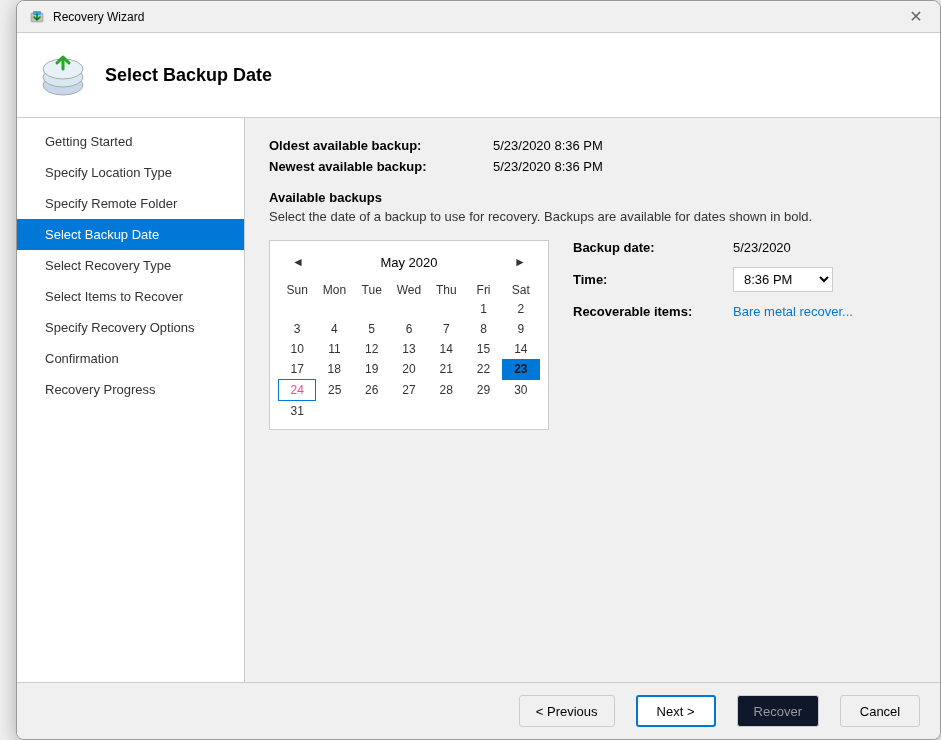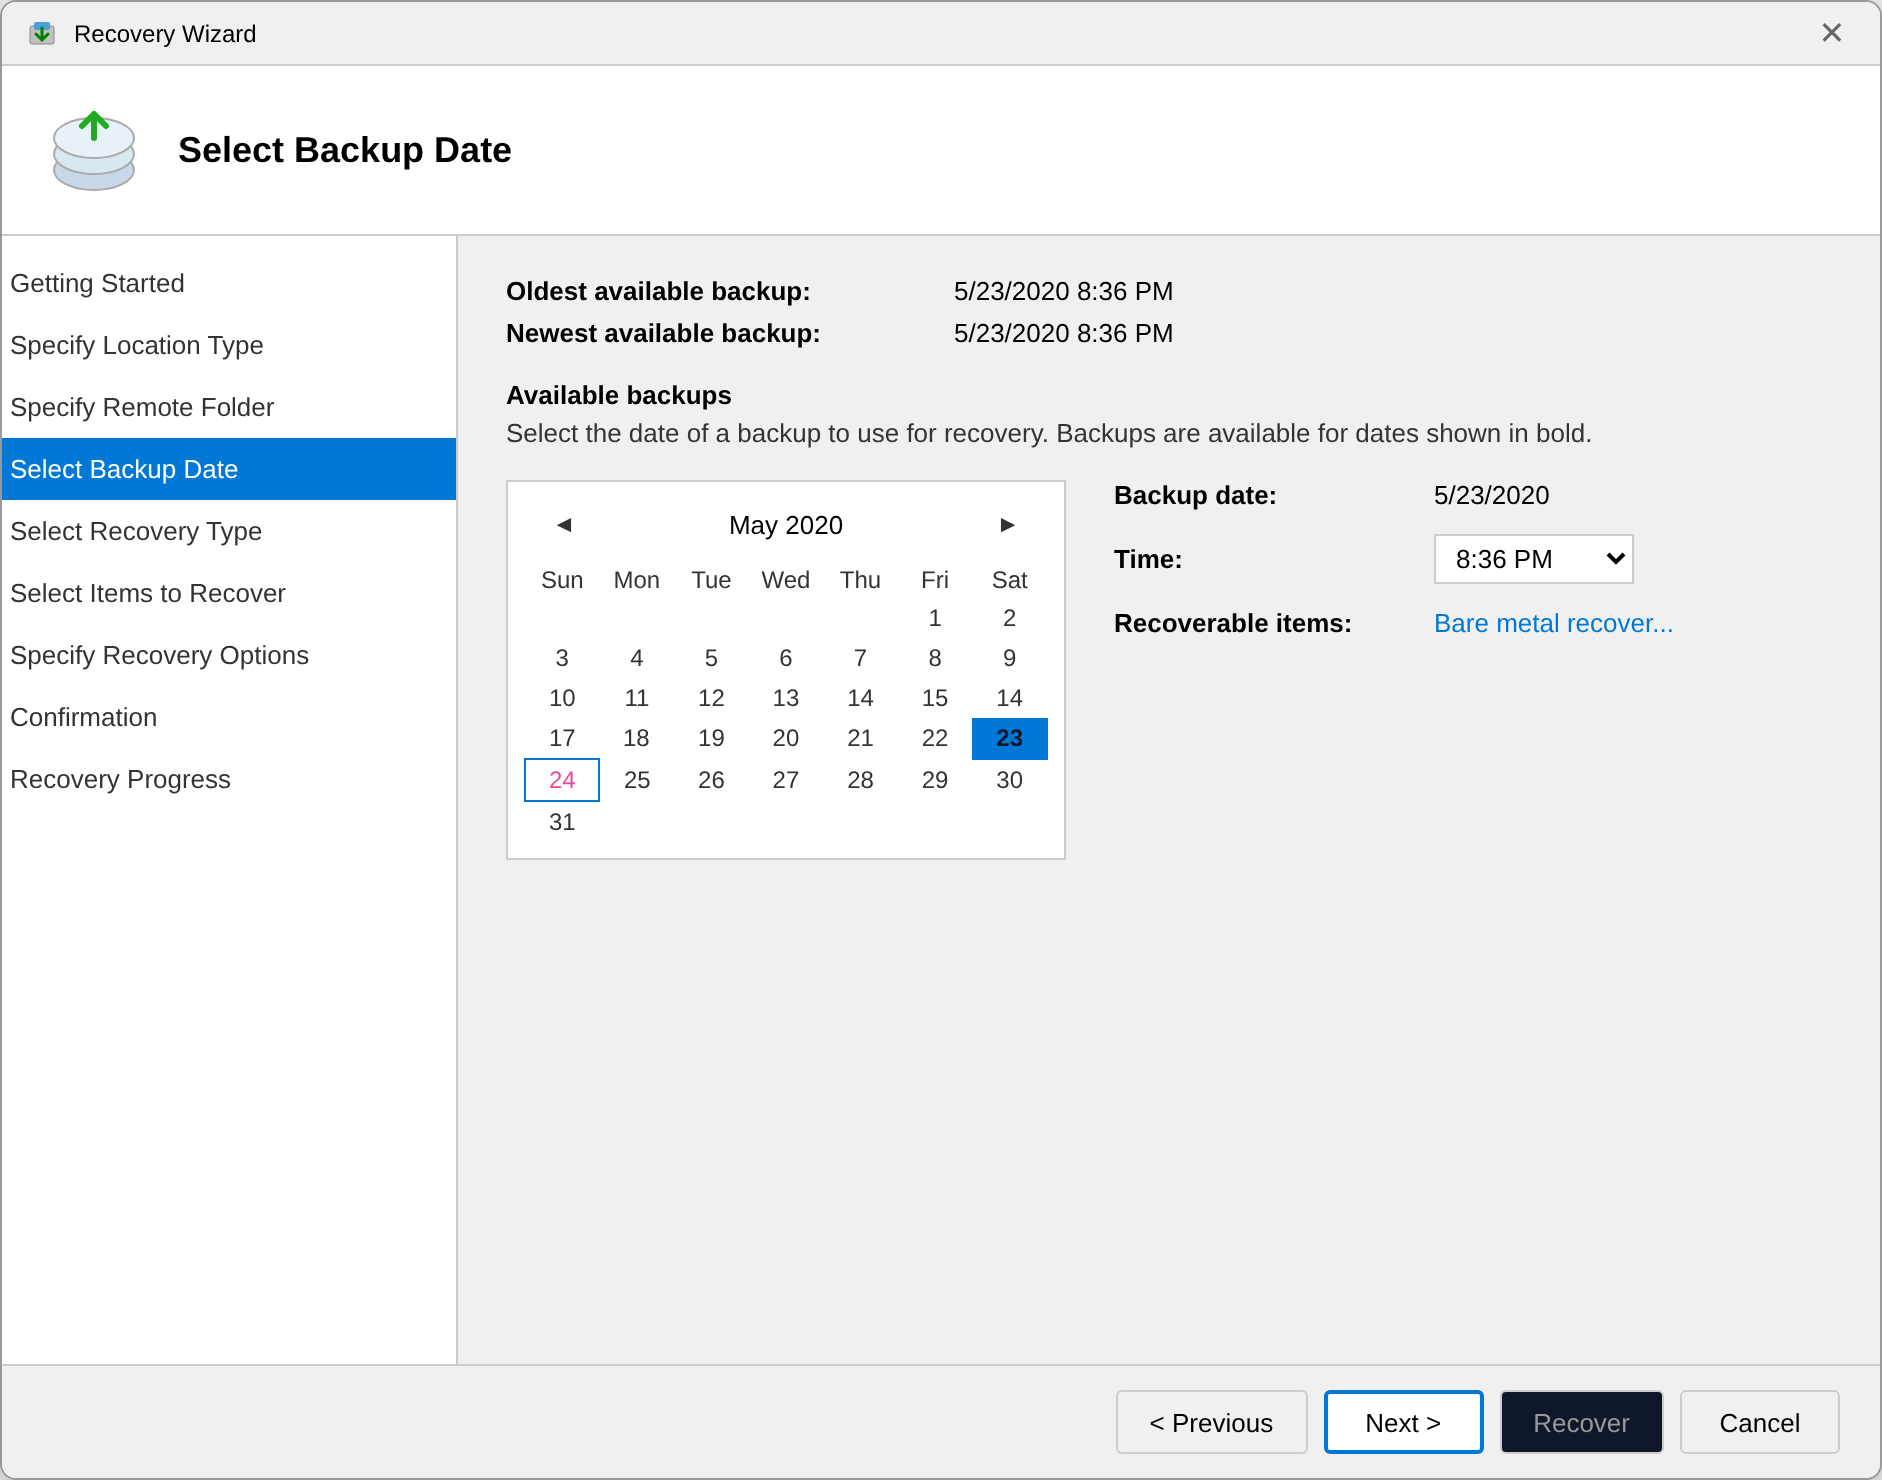--- a/index.html
+++ b/index.html
@@ -15,20 +15,21 @@
     .window {
       width: 941px;
       height: 740px;
       background: #f0f0f0;
       border: 1px solid #999;
       border-radius: 8px;
       box-shadow: 0 4px 20px rgba(0,0,0,0.3);
       display: flex;
       flex-direction: column;
       overflow: hidden;
+      margin-left: 16px;
     }
     .title-bar {
       background: #f0f0f0;
       height: 32px;
       display: flex;
       align-items: center;
       padding: 0 12px;
       border-bottom: 1px solid #ccc;
       flex-shrink: 0;
     }
@@ -83,21 +84,21 @@
 
     .sidebar {
       width: 228px;
       background: white;
       border-right: 1px solid #ccc;
       padding: 8px 0;
       flex-shrink: 0;
       overflow-y: auto;
     }
     .sidebar-item {
-      padding: 8px 4px;
+      padding: 8px 28px;
       cursor: pointer;
       color: #333;
       font-size: 13px;
     }
     .sidebar-item.active {
       background: #0078d7;
       color: white;
     }
 
     .content-area {
@@ -227,21 +228,21 @@
       cursor: pointer;
     }
 
     .footer {
       background: #f0f0f0;
       border-top: 1px solid #ccc;
       padding: 12px 20px;
       display: flex;
       justify-content: flex-end;
       align-items: center;
-      gap: 8px;
+      gap: 21px;
       flex-shrink: 0;
     }
     .btn {
       min-width: 80px;
       height: 32px;
       padding: 0 16px;
       border: 1px solid #ccc;
       background: #f0f0f0;
       cursor: pointer;
       font-size: 13px;

